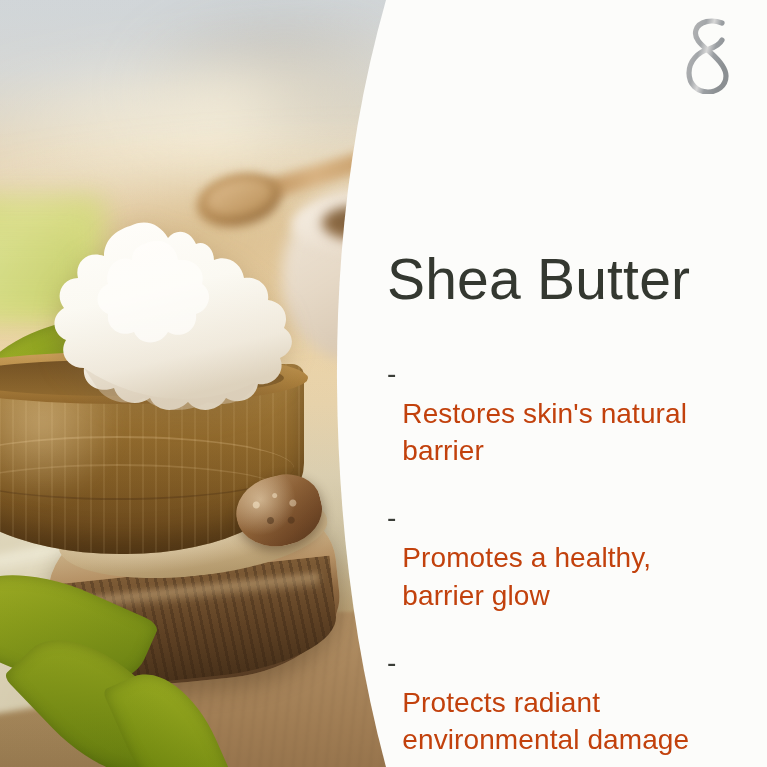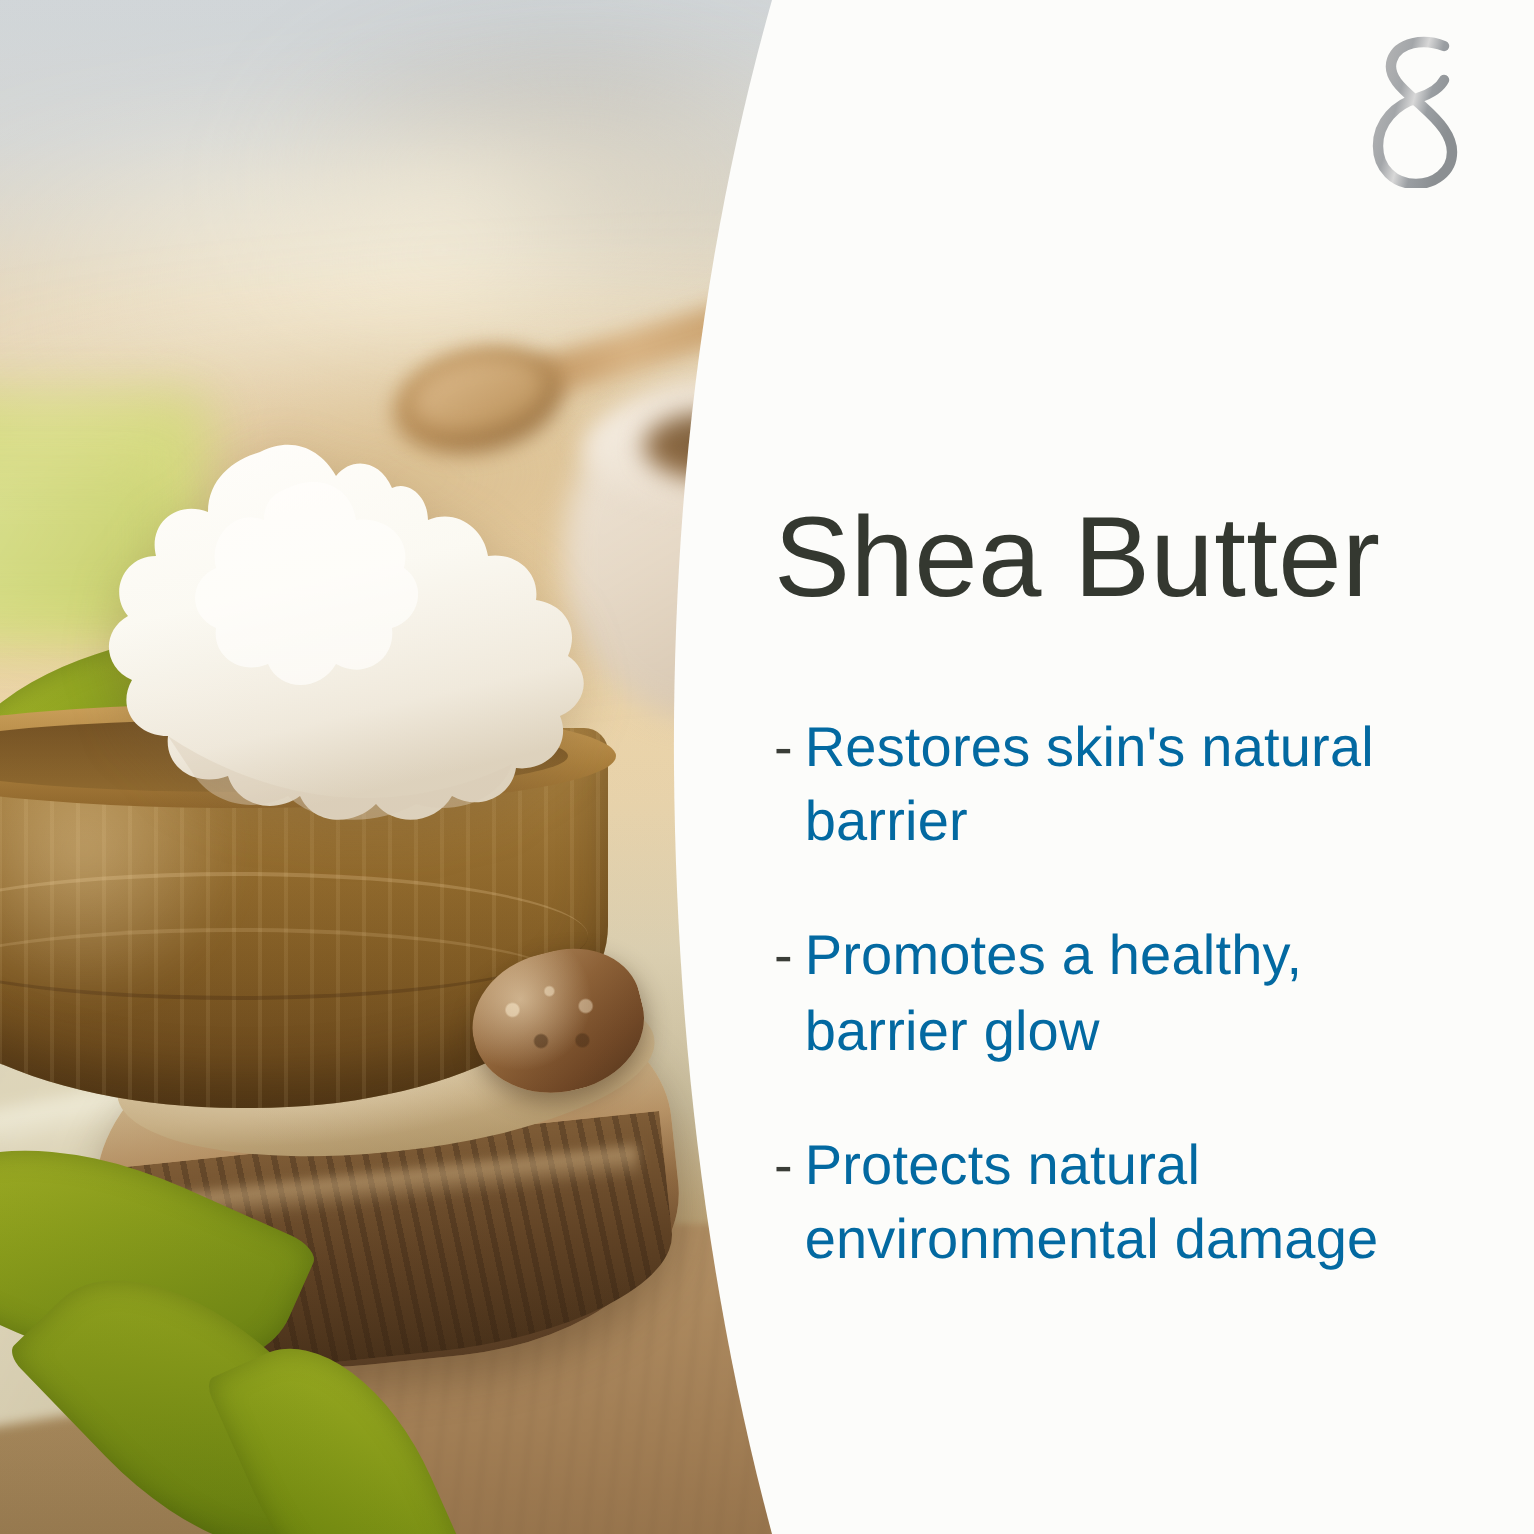--- a/index.html
+++ b/index.html
@@ -394,25 +394,26 @@
   .benefit:last-child { margin-bottom: 0; }
   .benefit-dash {
     color: #3a3d37;
     font-size: 28px;
     font-weight: 300;
     line-height: 1.33;
     margin-right: 6px;
     flex: 0 0 auto;
   }
   .benefit-text {
-    color: #0369a1;
+    color: #c2410c;
     font-size: 28px;
     font-weight: 300;
     line-height: 1.33;
     letter-spacing: 0.1px;
+    margin-top: 40px;
   }
 </style>
 </head>
 <body>
 
 <div class="canvas">
 
   <div class="photo">
     <div class="photo-bg"></div>
     <div class="bg-streak-c"></div>
@@ -555,19 +556,19 @@
         <span class="benefit-text">Restores skin's natural barrier</span>
       </div>
 
       <div class="benefit">
         <span class="benefit-dash">-</span>
         <span class="benefit-text">Promotes a healthy, barrier glow</span>
       </div>
 
       <div class="benefit">
         <span class="benefit-dash">-</span>
-        <span class="benefit-text">Protects natural environmental damage</span>
+        <span class="benefit-text">Protects radiant environmental damage</span>
       </div>
 
     </div>
   </div>
 
 </div>
 
 </body></html>

